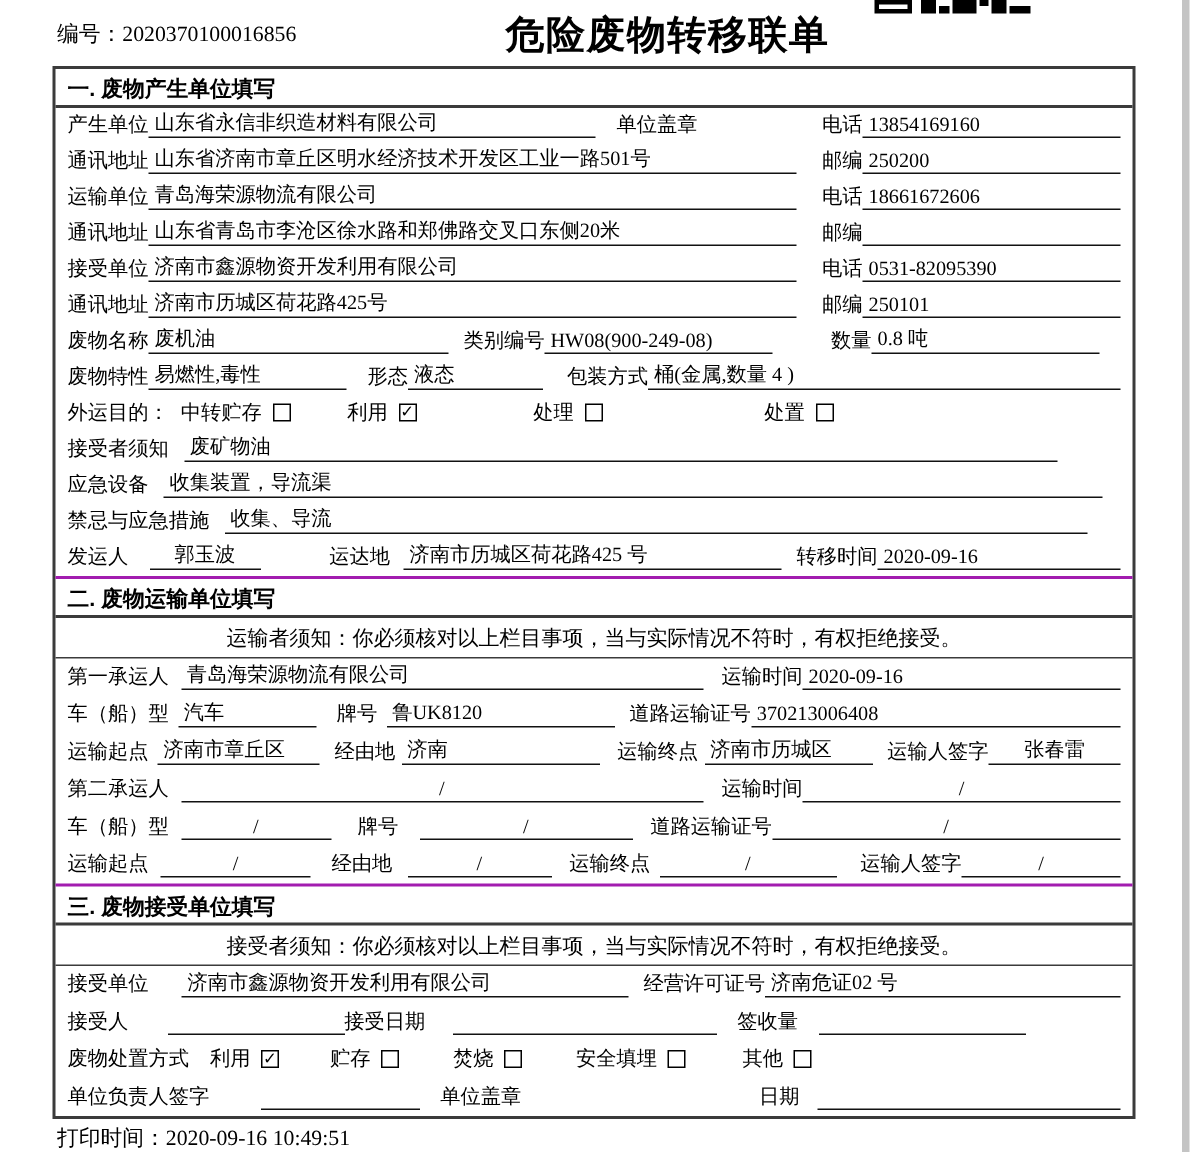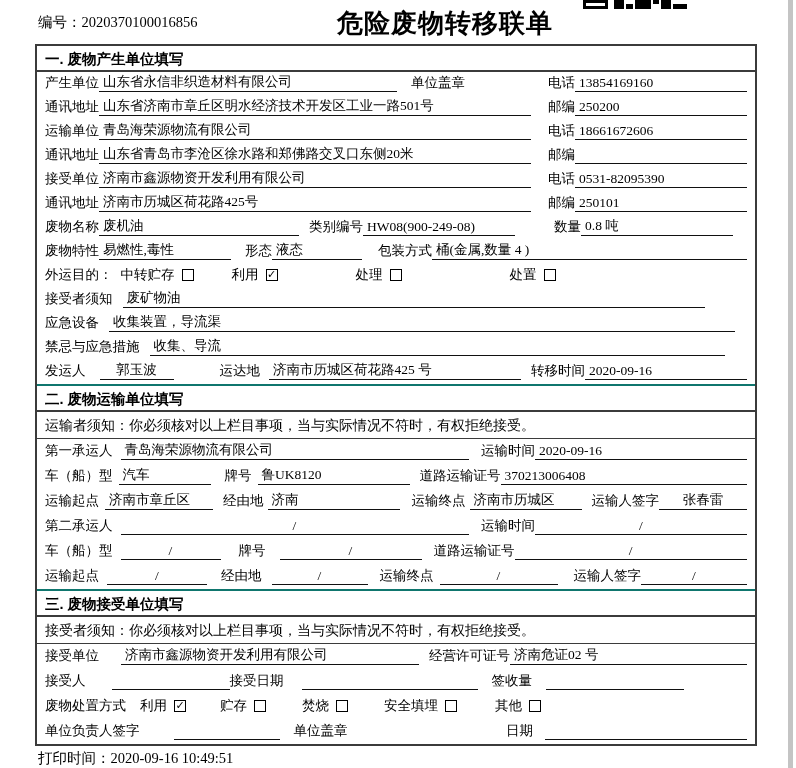--- a/index.html
+++ b/index.html
@@ -16,24 +16,24 @@
   .qr .m1 { left:0; top:0; width:25px; height:9px; background:#fff; border:3px solid #000; }
   .qr .m2 { left:31px; top:0; width:10px; height:9px; }
   .qr .m3 { left:43px; top:4px; width:7px; height:5px; }
   .qr .m4 { left:52px; top:0; width:16px; height:9px; }
   .qr .m5 { left:70px; top:0; width:6px; height:4px; }
   .qr .m6 { left:78px; top:0; width:10px; height:9px; }
   .qr .m7 { left:90px; top:4px; width:14px; height:5px; }
 
   
   .form-table { position:absolute; left:35px; top:44px; width:722px; border:2px solid #3b3b3b; background:#fff; }
-  .section + .section { border-top:2px solid #0f766e; }
+  .section + .section { border-top:2px solid #a21caf; }
   .sec-header { font-size:14.5px; font-weight:bold; padding:4px 8px 3px 8px; height:26px;
                 border-bottom:2px solid #3b3b3b; font-family:"Liberation Sans","DejaVu Sans",sans-serif; }
-  .notice { font-size:14px; padding:5px 8px 4px 8px; height:27px; border-bottom:1.5px solid #3b3b3b; white-space:nowrap; }
+  .notice { font-size:14px; padding:5px 8px 4px 8px; height:27px; border-bottom:1.5px solid #3b3b3b; white-space:nowrap;text-align:center; }
 
   .row { display:flex; align-items:flex-end; height:24px; padding:0 8px 4px 8px; font-size:13.5px; white-space:nowrap; }
   .s2 .row, .s3 .row { height:25px; }
   .lbl { white-space:nowrap; flex:none; }
   .u { border-bottom:1px solid #111; padding:0 4px; flex:none; overflow:hidden; }
   .grow { flex:1 1 auto; }
   .ctr { text-align:center; }
   .mla { margin-left:auto; }
 
   .opt { display:inline-flex; align-items:center; flex:none; }

